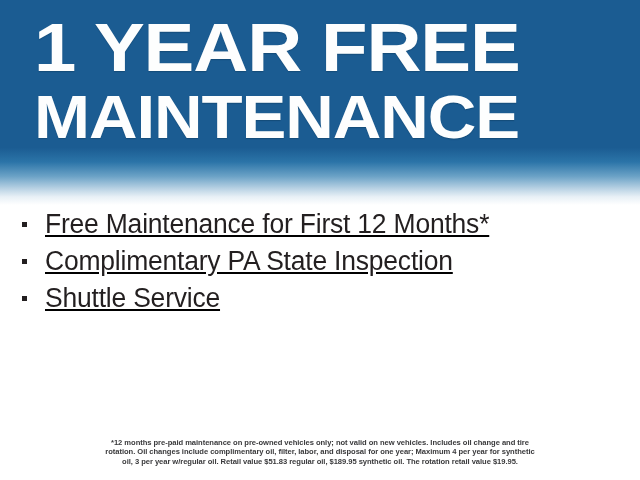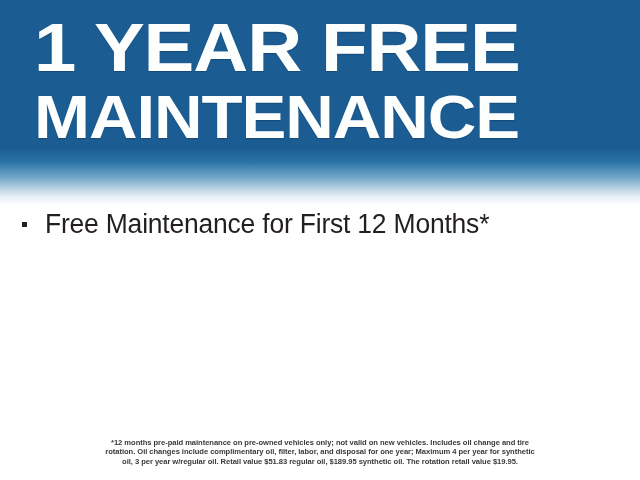--- a/index.html
+++ b/index.html
@@ -82,20 +82,21 @@
     padding: 0;
     list-style: none;
   }
 
   .benefit-row {
     position: relative;
     display: flex;
     align-items: flex-start;
     padding: 0 0 0 22px;
     margin: 0 0 1px 0;
+    text-decoration: underline;
   }
 
   .bullet-marker {
     flex: 0 0 auto;
     width: 5px;
     height: 5px;
     background: #231f20;
     margin-top: 16px;
     margin-right: 18px;
   }
@@ -151,23 +152,35 @@
 
   <ul class="benefits">
 
     <li class="benefit-row">
       <span class="bullet-marker"></span>
       <span class="benefit-label">
         <span class="wrap-line">Free Maintenance for First 12 Months*</span>
       </span>
     </li>
 
+    <li class="benefit-row">
+      <span class="bullet-marker"></span>
+      <span class="benefit-label">
+        <span class="wrap-line">Complimentary PA State Inspection</span>
+      </span>
+    </li>
 
 
 
+    <li class="benefit-row">
+      <span class="bullet-marker"></span>
+      <span class="benefit-label">
+        <span class="wrap-line">Shuttle Service</span>
+      </span>
+    </li>
 
   </ul>
 
   <div class="disclaimer">
     <span class="disclaimer-line">*12 months pre-paid maintenance on pre-owned vehicles only; not valid on new vehicles. Includes oil change and tire</span>
     <span class="disclaimer-line">rotation. Oil changes include complimentary oil, filter, labor, and disposal for one year; Maximum 4 per year for synthetic</span>
     <span class="disclaimer-line">oil, 3 per year w/regular oil. Retail value $51.83 regular oil, $189.95 synthetic oil. The rotation retail value $19.95.</span>
   </div>
 
 </div>

